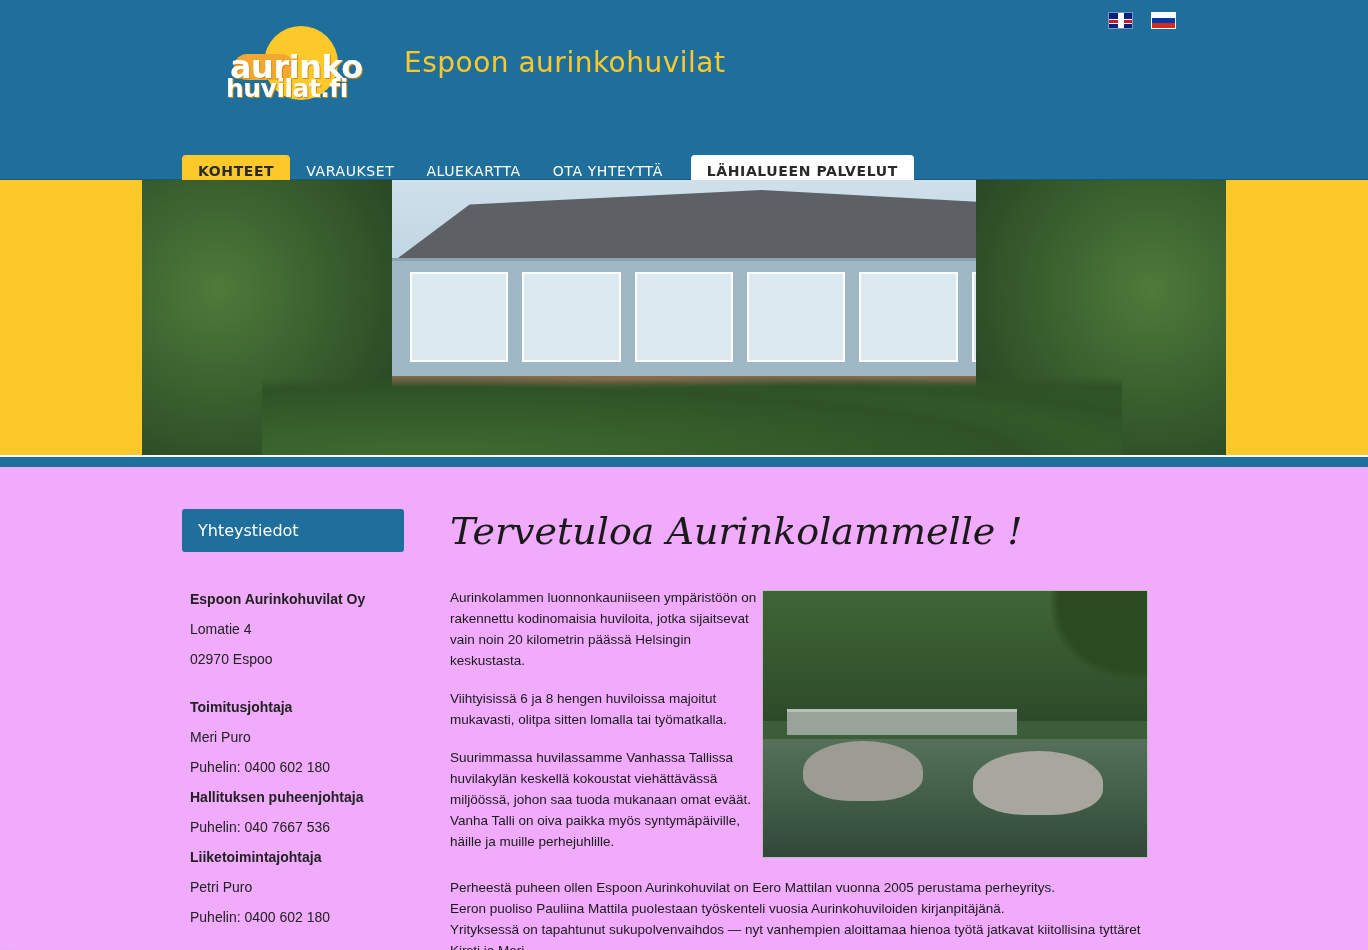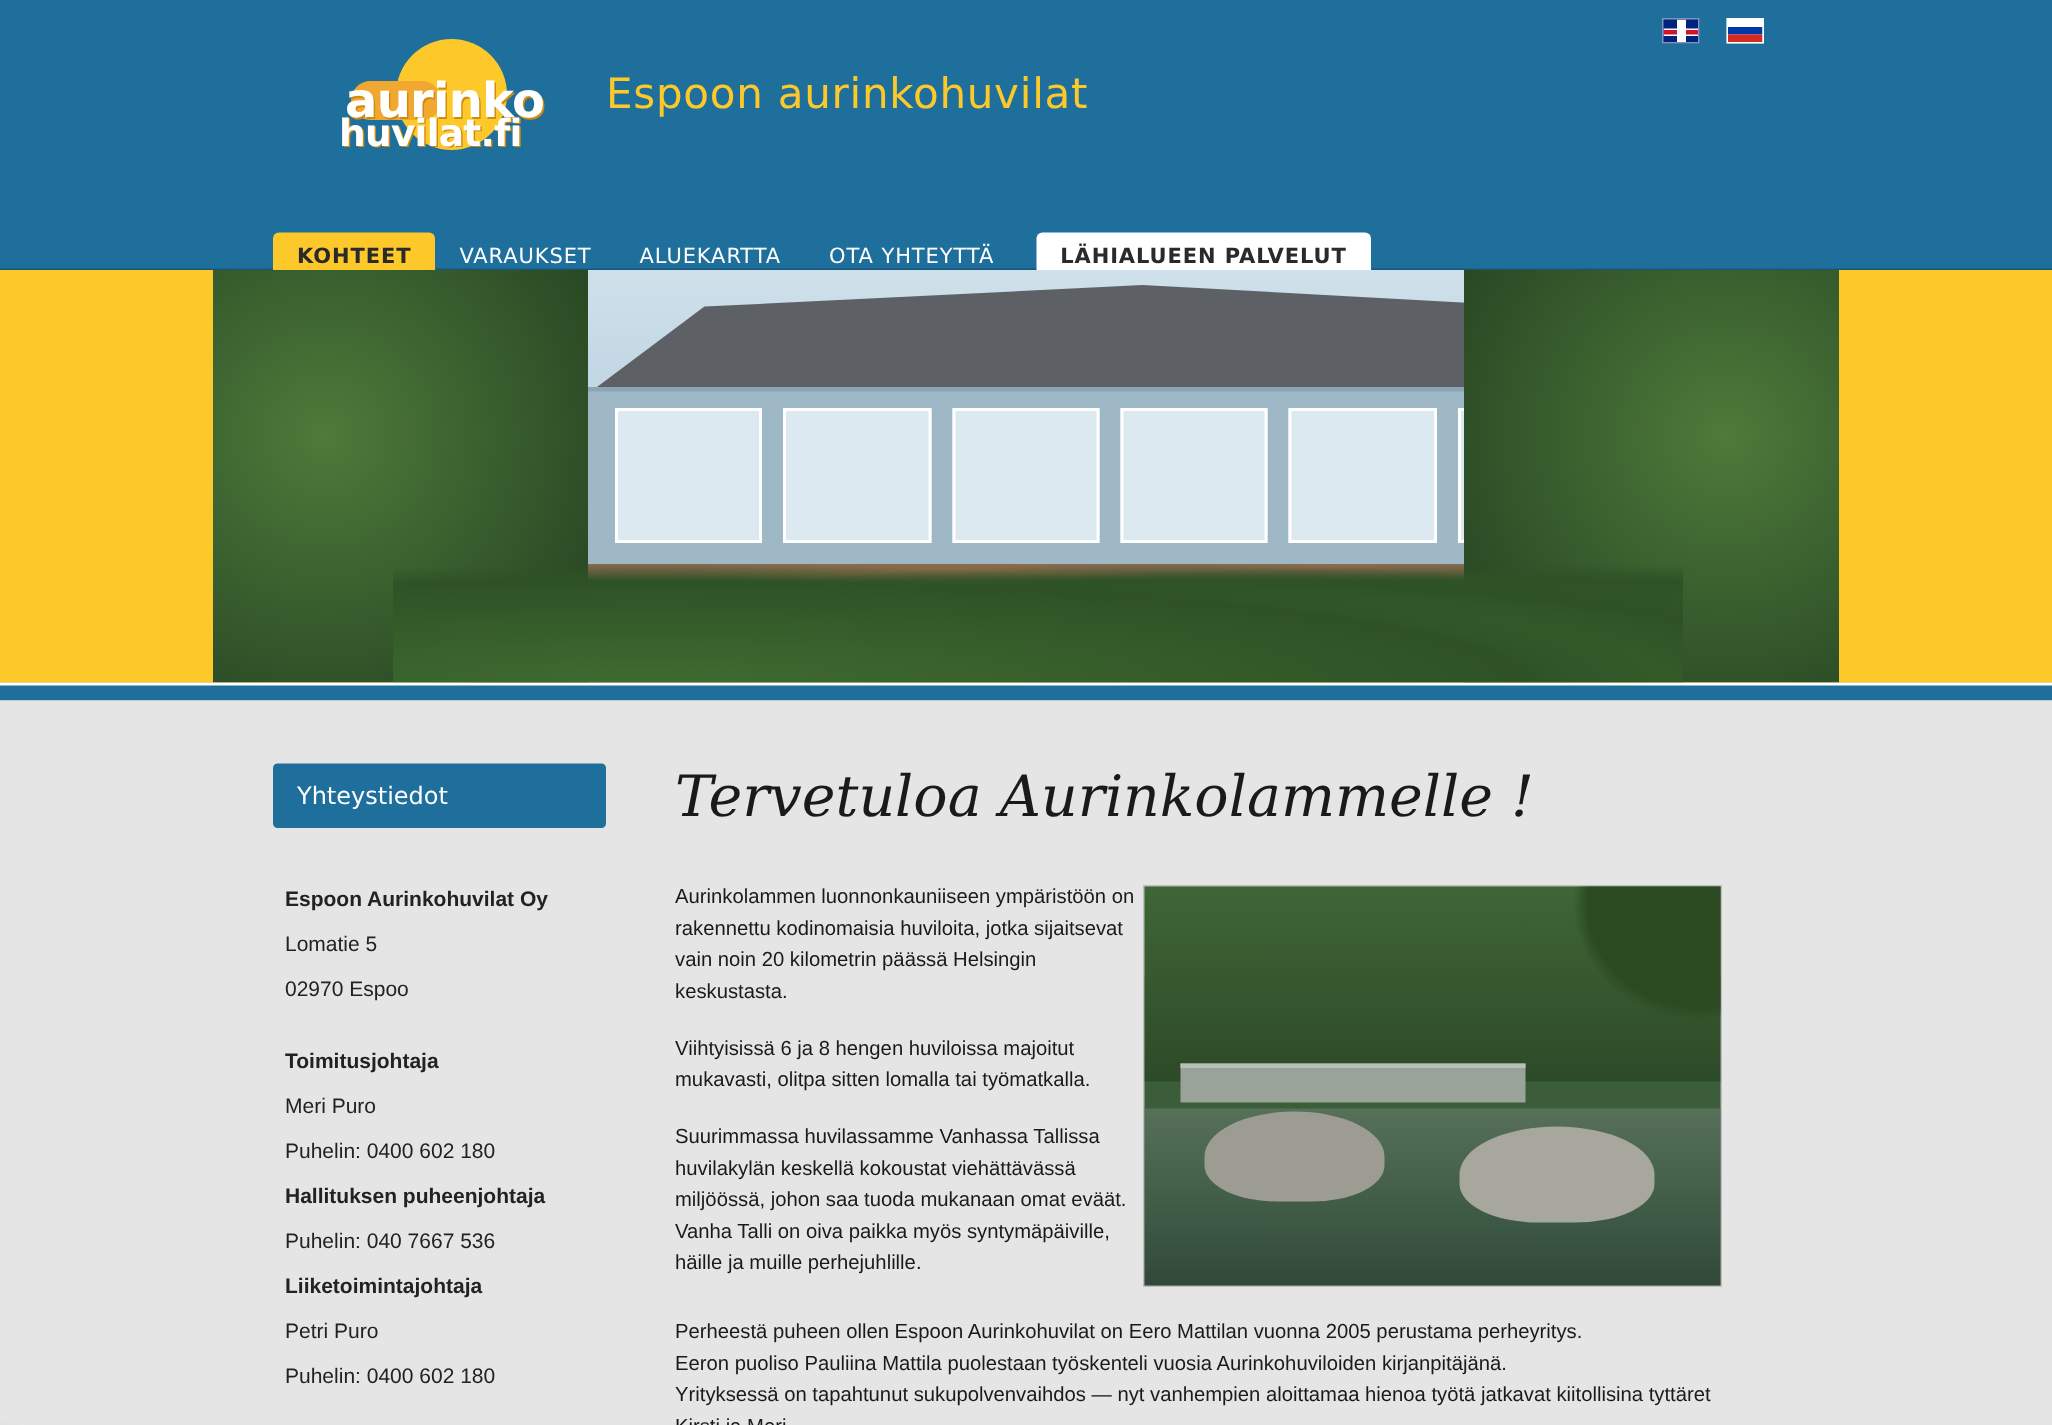--- a/index.html
+++ b/index.html
@@ -230,21 +230,21 @@
   .divider-band {
     height: 12px;
     background: #1f6f9c;
     border-top: 2px solid #ffffff;
   }
 
   
   .main {
     position: relative;
     width: 1368px;
-    background: #e5e5e5;
+    background: #f0abfc;
     padding-top: 42px;
     height: 483px;
   }
   .sidebar {
     position: absolute;
     left: 182px;
     top: 42px;
     width: 222px;
   }
   .sidebar-header {
@@ -402,21 +402,21 @@
   </div>
 </div>
 <div class="divider-band"></div>
 
 <div class="main">
 
   <div class="sidebar">
     <div class="sidebar-header">Yhteystiedot</div>
     <div class="sidebar-body">
       <div class="sb-strong">Espoon Aurinkohuvilat Oy</div>
-      <div>Lomatie 5</div>
+      <div>Lomatie 4</div>
       <div>02970 Espoo</div>
       <div class="sb-gap"></div>
       <div class="sb-strong">Toimitusjohtaja</div>
       <div>Meri Puro</div>
       <div>Puhelin: 0400 602 180</div>
       <div class="sb-strong">Hallituksen puheenjohtaja</div>
       <div>Puhelin: 040 7667 536</div>
       <div class="sb-strong">Liiketoimintajohtaja</div>
       <div>Petri Puro</div>
       <div>Puhelin: 0400 602 180</div>

